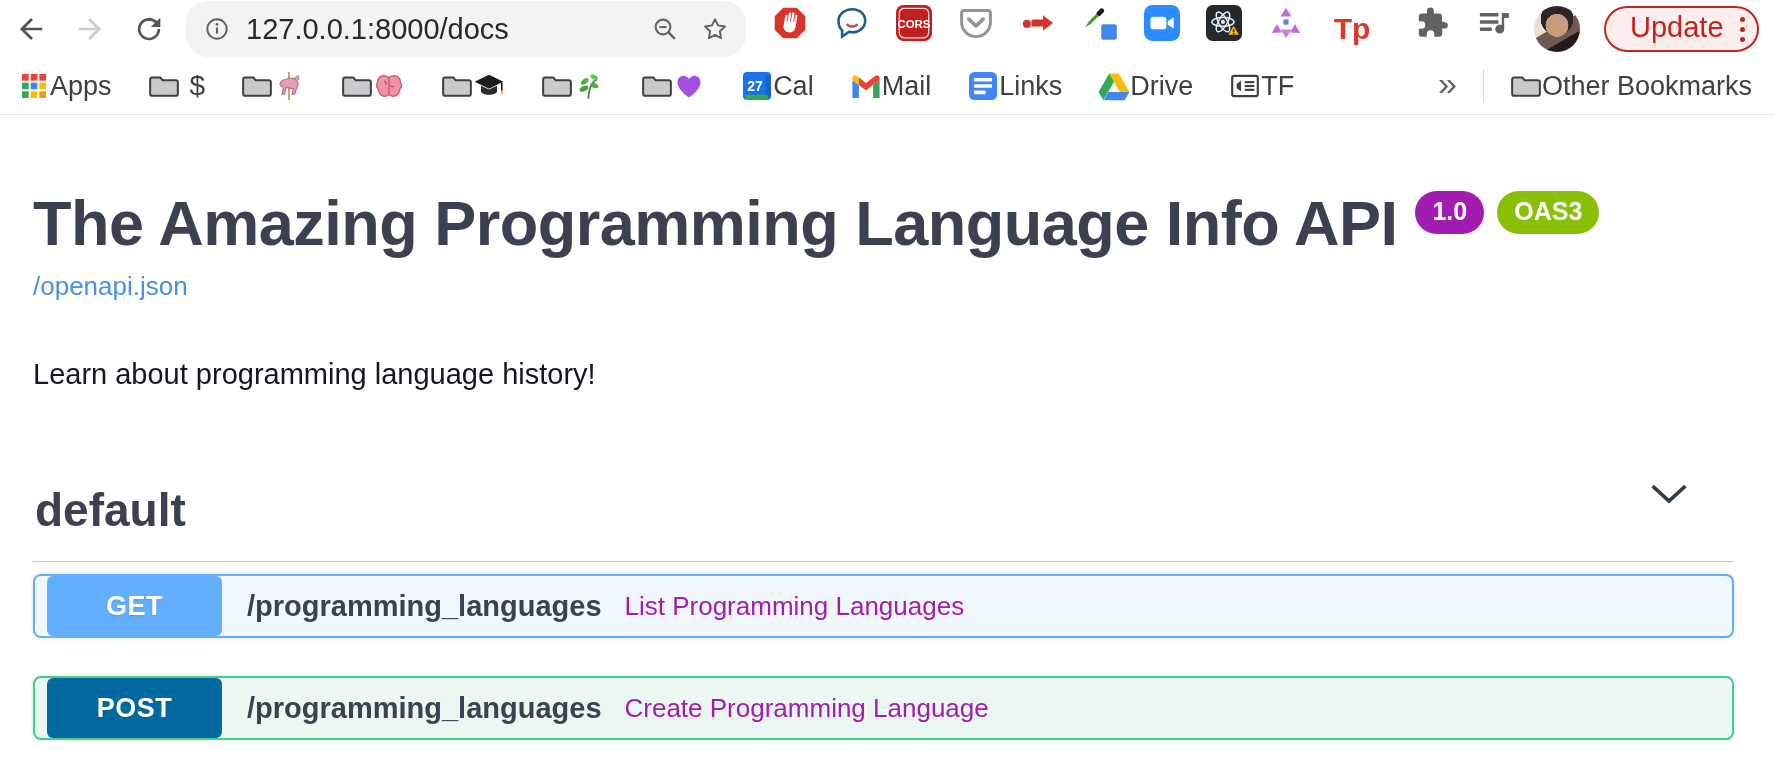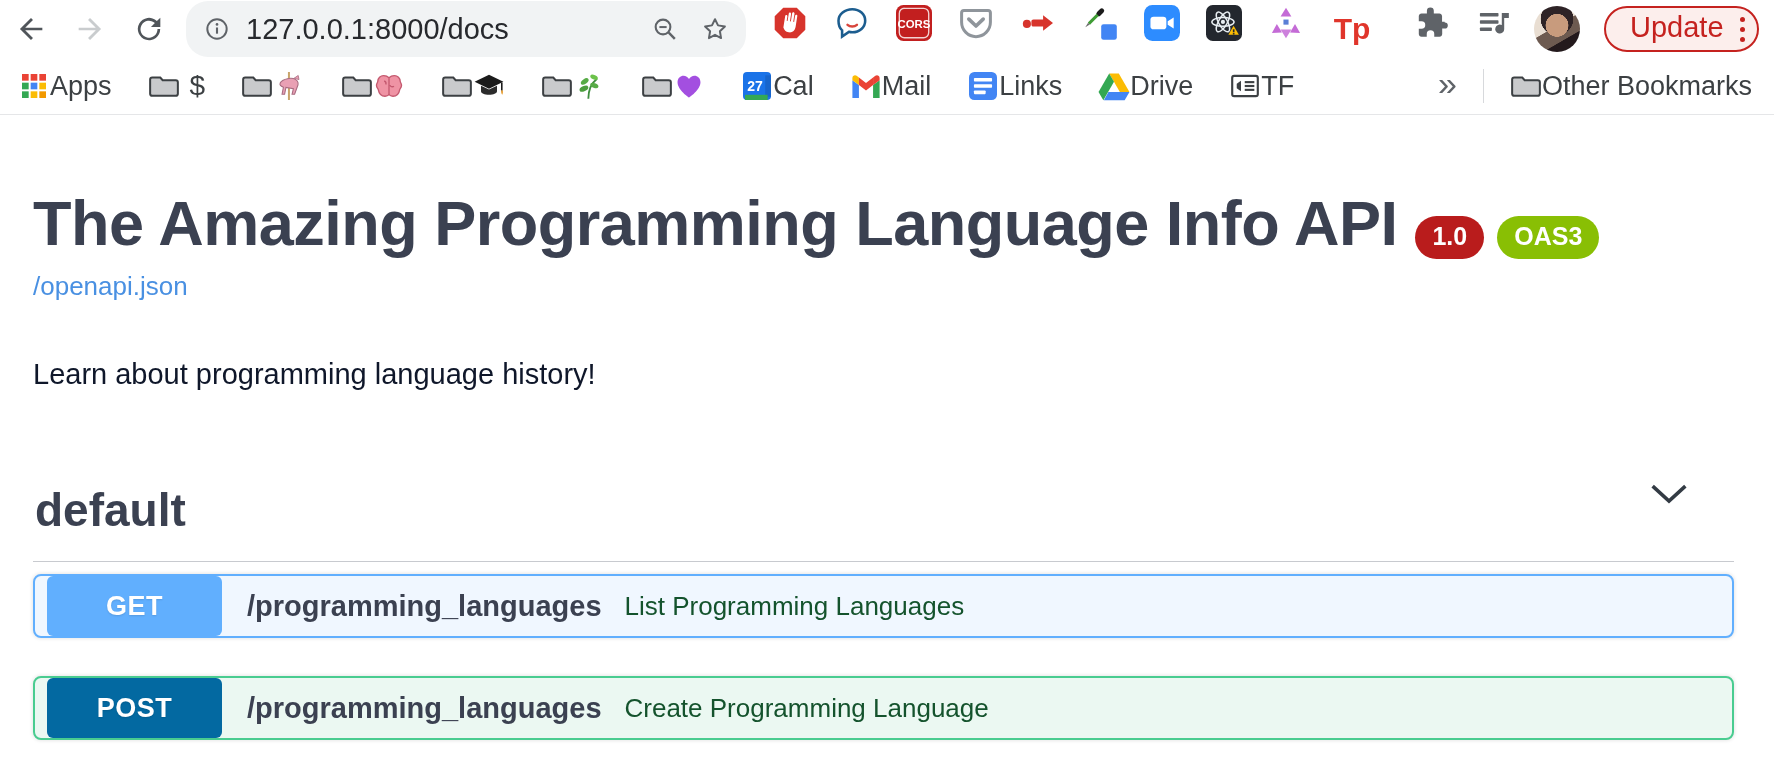--- a/index.html
+++ b/index.html
@@ -56,25 +56,25 @@
   .bm .bm-ico svg { width:32px; height:32px; }
   .bm .bm-lbl { font-size:27px; color:#3c4043; }
   .dollar-glyph { font-size:28px; color:#3c4043; margin-left:10px; }
   .bm-spacer { flex:1; }
   .overflow-chev { font-size:34px; color:#5f6368; margin-right:26px; cursor:pointer; line-height:1; padding-bottom:6px;}
   .bm-divider { width:1px; height:34px; background:#d7d9dc; margin-right:26px; }
   .bm.last { margin-right:4px; }
 
   
   .content { padding:72px 40px 0 33px; }
-  .title-row { display:flex; align-items:flex-end; white-space:nowrap; }
+  .title-row { display:flex; align-items:flex-start; white-space:nowrap; }
   .api-title { margin:0; font-size:63px; font-weight:bold; color:#3b4151; letter-spacing:-0.5px; }
   .badges { display:flex; gap:13px; margin-left:18px; margin-top:4px; }
   .badge { border-radius:57px; padding:8px 17px 10px; font-size:25px; font-weight:bold; color:#fff; line-height:1; }
-  .badge.version { background:#b91c1c; }
+  .badge.version { background:#a21caf; }
   .badge.oas { background:#89bf04; }
   .spec-link { display:inline-block; margin-top:12px; font-size:26px; color:#4990e2; text-decoration:none; cursor:pointer; }
   .description { margin-top:56px; font-size:29px; color:#0f172a; }
 
   .tag-header {
     margin-top:92px; display:flex; align-items:flex-start; justify-content:space-between;
     padding:0 46px 24px 2px; border-bottom:1px solid rgba(59,65,81,.28); cursor:pointer;
   }
   .tag-header h3 { margin:0; font-size:46px; font-weight:bold; color:#3b4151; }
 
@@ -89,21 +89,21 @@
     display:flex; align-items:center; justify-content:center;
     color:#fff; font-weight:bold; font-size:27px; letter-spacing:.5px;
     text-shadow:0 1px 2px rgba(0,0,0,.12);
   }
   .get  .method { background:#61affe; }
   .post .method { background:#0369a1;text-align:center; }
   .op-path {
     margin-left:25px; font-family:Liberation Sans, sans-serif;
     font-size:29px; font-weight:bold; color:#3b4151;
   }
-  .op-summary { margin-left:23px; font-size:26px; color:#14532d; }
+  .op-summary { margin-left:23px; font-size:26px; color:#a21caf; }
 </style>
 </head>
 <body>
 
 <div class="toolbar">
   <div class="nav-btns">
     <span class="tb-icon">
       <svg viewBox="0 0 24 24">
           <path d="M20 11.1H7.9l5.5-5.5L12 4.2 4.2 12l7.8 7.8 1.4-1.4-5.5-5.5H20z" fill="#50555a"></path>
         </svg>

